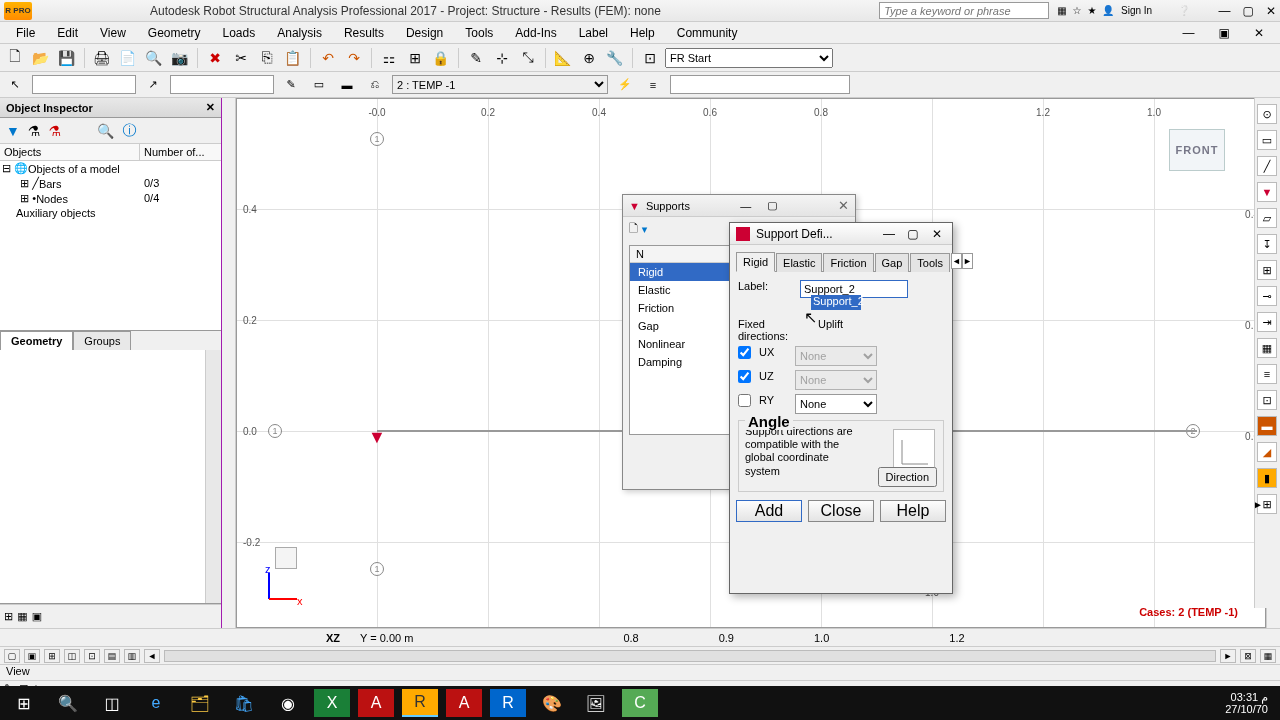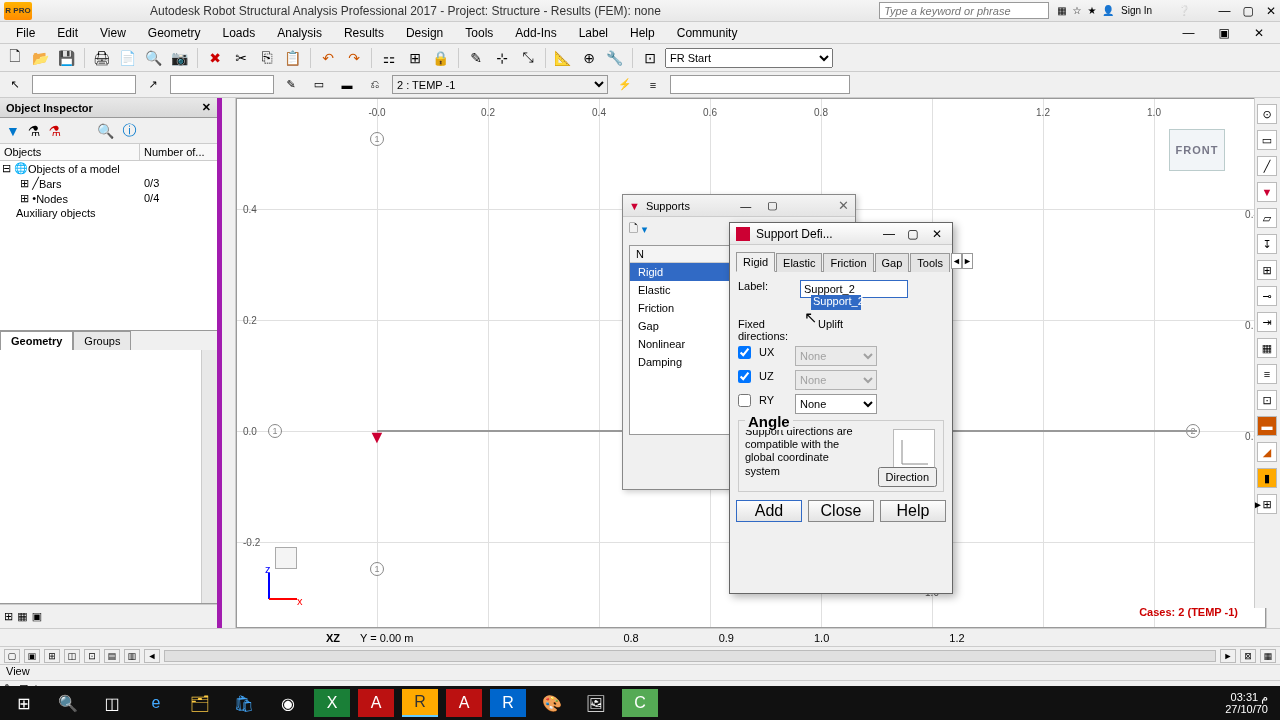--- a/index.html
+++ b/index.html
@@ -21,21 +21,21 @@
 .toolbar1 { height: 28px; background: #f0f0f0; display: flex; align-items: center; padding: 0 4px; gap: 4px; border-bottom: 1px solid #ccc; }
 .toolbar1 .tb-btn { width: 22px; height: 22px; border: 1px solid transparent; display: flex; align-items: center; justify-content: center; font-size: 14px; cursor: pointer; }
 .toolbar1 .sep { width: 1px; height: 20px; background: #ccc; margin: 0 2px; }
 .toolbar1 select { height: 20px; font-size: 11px; }
 
 .toolbar2 { height: 26px; background: #f0f0f0; display: flex; align-items: center; padding: 0 4px; gap: 6px; border-bottom: 1px solid #ccc; }
 .toolbar2 .tb-btn { width: 22px; height: 22px; display: flex; align-items: center; justify-content: center; cursor: pointer; }
 .toolbar2 input,.toolbar2 select { height: 19px; border: 1px solid #999; }
 
 .main-area { display: flex; height: 530px; }
-.left-panel { width: 222px; background: #f0f0f0; border-right: 5px solid #a21caf; display: flex; flex-direction: column; }
+.left-panel { width: 222px; background: #f0f0f0; border-right: 1px solid #a21caf; display: flex; flex-direction: column; }
 .oi-header { height: 20px; background: linear-gradient(#e8e8e8,#d8d8d8); border-bottom: 1px solid #999; padding: 2px 6px; font-weight: bold; display: flex; justify-content: space-between; align-items: center;}
 .oi-tools { height: 26px; display: flex; align-items: center; gap: 8px; padding: 0 6px; border-bottom: 1px solid #ccc; }
 .oi-tools span { font-size: 14px; cursor: pointer; }
 .oi-tree-head { display: flex; border-bottom: 1px solid #ccc; background: #f8f8f8; }
 .oi-tree-head .col1 { width: 140px; padding: 2px 4px; border-right: 1px solid #ccc; }
 .oi-tree-head .col2 { flex: 1; padding: 2px 4px; }
 .oi-tree { height: 170px; overflow: auto; background: #fff; border-bottom: 1px solid #999; }
 .tree-row { display: flex; padding: 1px 0; }
 .tree-row .lbl { width: 140px; display: flex; align-items: center; }
 .tree-row .num { padding-left: 4px; }

